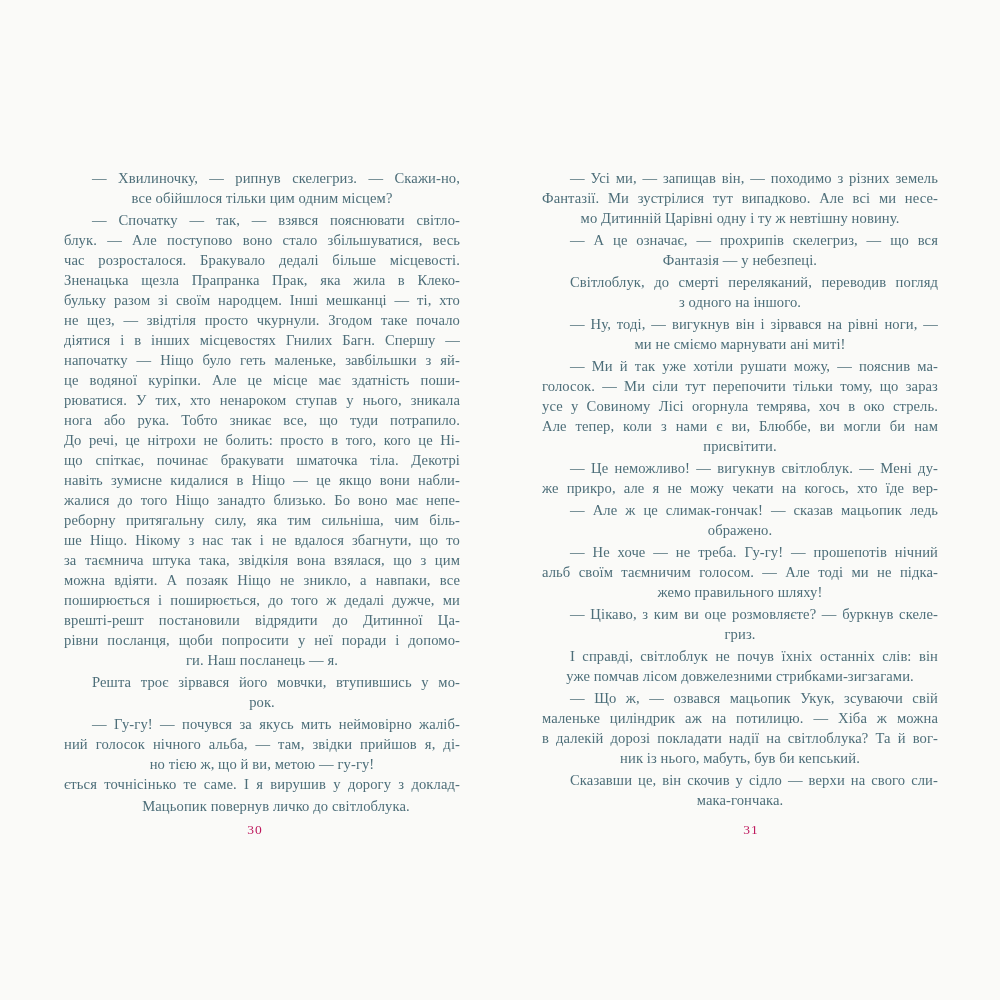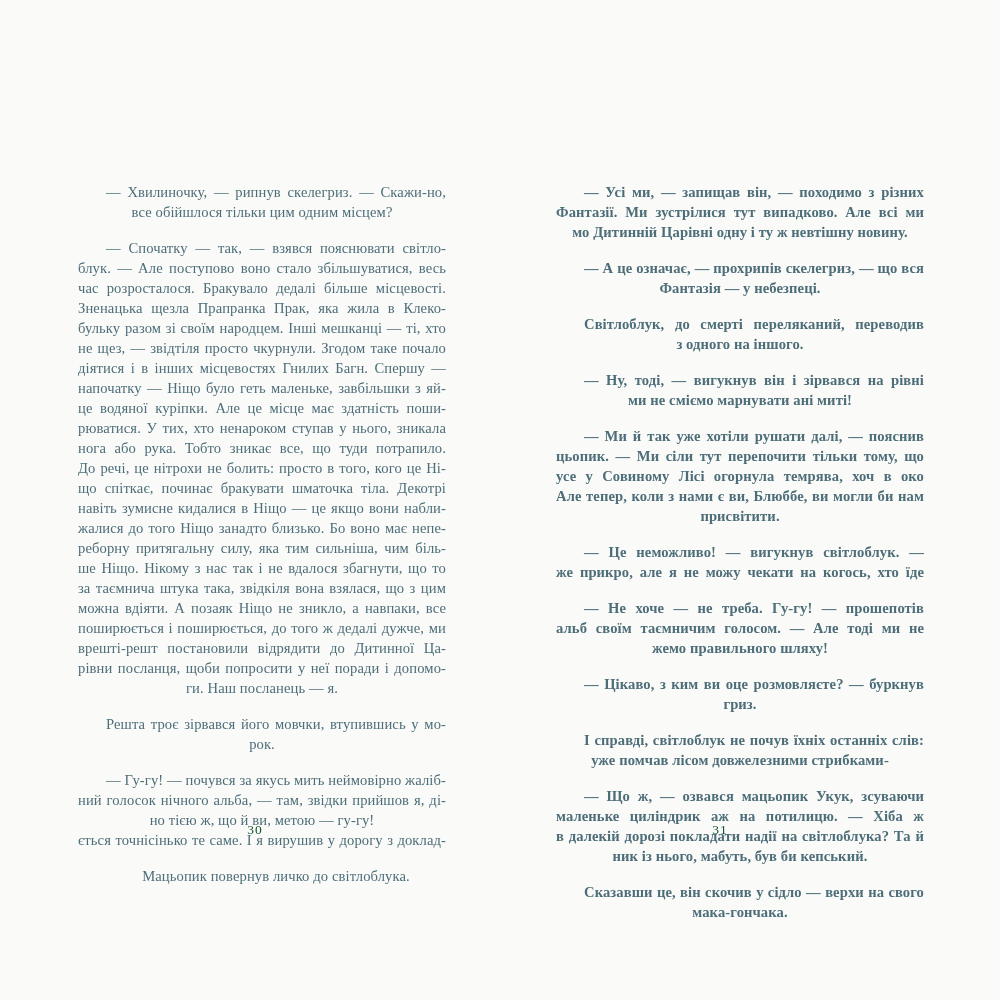--- a/index.html
+++ b/index.html
@@ -22,22 +22,22 @@
   }
   .text-block {
     position: absolute;
     top: 166px;
     width: 400px;
     font-size: 14.6px;
     line-height: 20px;
     letter-spacing: 0.1px;
   }
   .text-block.left  { left: 62px; }
-  .text-block.right { left: 540px; font-weight: bold; }
-  .paragraph { margin: 16px; padding: 0; }
+  .text-block.right { left: 540px; }
+  .paragraph { margin: 2px; padding: 0; }
   .line {
     text-align: justify;
     height: 20px;
     overflow: hidden;
   }
   
   .line::after {
     content: "";
     display: inline-block;
     width: 100%;
@@ -50,25 +50,25 @@
   .line.first {
     text-indent: 28px;
   }
   .pagenum {
     position: absolute;
     top: 822px;
     width: 400px;
     text-align: center;
     font-size: 13.5px;
     letter-spacing: 1px;
-    color: #14532d;
+    color: #be185d;
     font-variant-numeric: oldstyle-nums;
   }
   .pagenum.left  { left: 55px; }
-  .pagenum.right { left: 520px; }
+  .pagenum.right { left: 551px; }
 </style>
 </head>
 <body>
 
 <div class="spread">
 
   <div class="text-block left">
       <div class="paragraph">
         <div class="line first">— Хвилиночку, — рипнув скелегриз. — Скажи-но,</div>
         <div class="line last">все обійшлося тільки цим одним місцем?</div>
@@ -125,29 +125,33 @@
       </div>
       <div class="paragraph">
         <div class="line first">Світлоблук, до смерті переляканий, переводив погляд</div>
         <div class="line last">з одного на іншого.</div>
       </div>
       <div class="paragraph">
         <div class="line first">— Ну, тоді, — вигукнув він і зірвався на рівні ноги, —</div>
         <div class="line last">ми не сміємо марнувати ані миті!</div>
       </div>
       <div class="paragraph">
-        <div class="line first">— Ми й так уже хотіли рушати далі, — пояснив ма-</div>
-        <div class="line">цьопик. — Ми сіли тут перепочити тільки тому, що зараз</div>
+        <div class="line first">— Ми й так уже хотіли рушати можу, — пояснив ма-</div>
+        <div class="line">голосок. — Ми сіли тут перепочити тільки тому, що зараз</div>
         <div class="line">усе у Совиному Лісі огорнула темрява, хоч в око стрель.</div>
         <div class="line">Але тепер, коли з нами є ви, Блюббе, ви могли би нам</div>
         <div class="line last">присвітити.</div>
       </div>
       <div class="paragraph">
         <div class="line first">— Це неможливо! — вигукнув світлоблук. — Мені ду-</div>
         <div class="line">же прикро, але я не можу чекати на когось, хто їде вер-</div>
+      </div>
+      <div class="paragraph">
+        <div class="line first">— Але ж це слимак-гончак! — сказав мацьопик ледь</div>
+        <div class="line last">ображено.</div>
       </div>
       <div class="paragraph">
         <div class="line first">— Не хоче — не треба. Гу-гу! — прошепотів нічний</div>
         <div class="line">альб своїм таємничим голосом. — Але тоді ми не підка-</div>
         <div class="line last">жемо правильного шляху!</div>
       </div>
       <div class="paragraph">
         <div class="line first">— Цікаво, з ким ви оце розмовляєте? — буркнув скеле-</div>
         <div class="line last">гриз.</div>
       </div>

